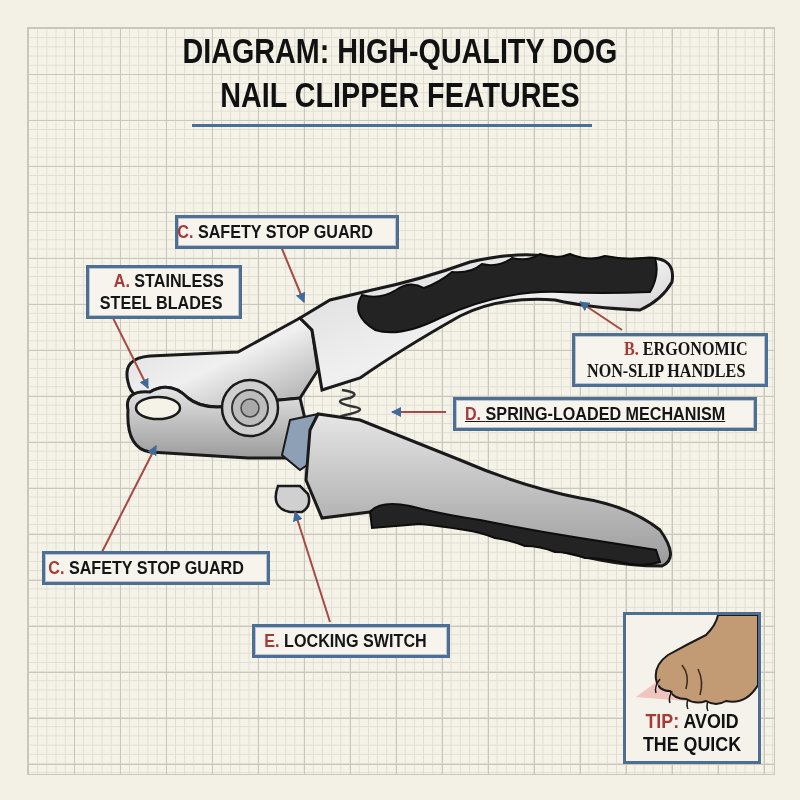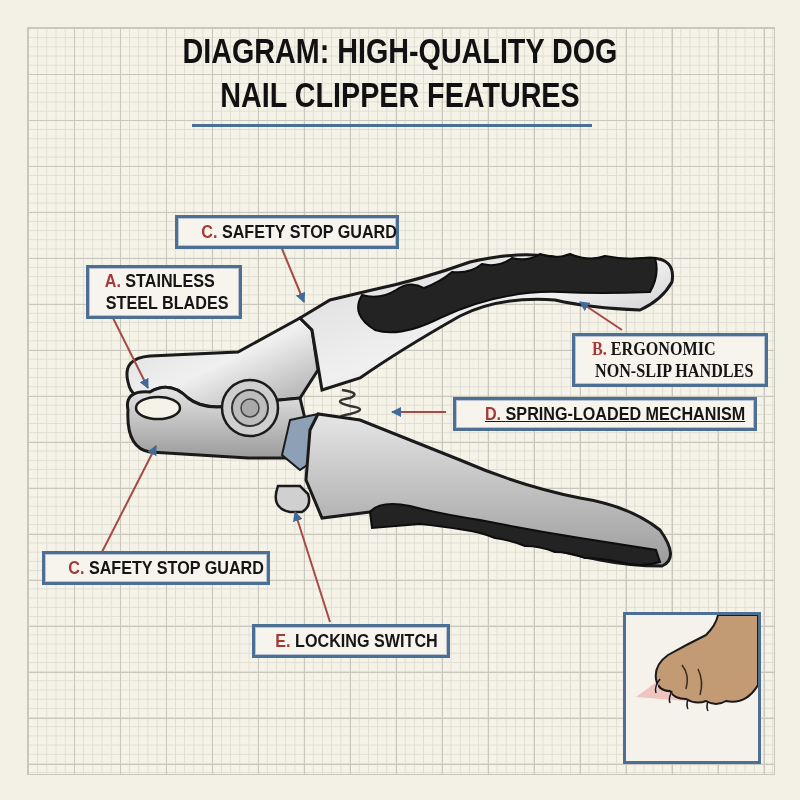--- a/index.html
+++ b/index.html
@@ -30,21 +30,21 @@
   .title-rule {
     position:absolute; left:192px; top:124px; width:400px; height:3px;
     background:#4a6f96;
   }
   .label {
     position:absolute; background:#f6f4ec;
     border:3px solid #4d6f93;
     box-shadow: 0 0 0 1px #b8c3cf inset;
     font-weight:bold; color:#151515; font-size:19px;
     padding:0 6px; line-height:22px; white-space:nowrap;
-    display:flex; flex-direction:column; justify-content:center; align-items:flex-start;
+    display:flex; flex-direction:column; justify-content:center; align-items:flex-end;
   }
   .label .ln { display:block; transform:scaleX(0.85); transform-origin:center; }
   .letter { color:#a53a36; }
   svg.art { position:absolute; left:0; top:0; }
   .tip-box {
     position:absolute; left:623px; top:612px; width:132px; height:146px;
     border:3px solid #4d6f93; background:#f4f2ea;
     overflow:hidden;
   }
   .tip-text {
@@ -145,13 +145,17 @@
 <div class="tip-box">
   <svg width="132" height="100" viewBox="0 0 132 100" style="position:absolute;left:0;top:0;">
     <path d="M10 82 L40 60 L60 86 Z" fill="#f0b9b4" opacity="0.8"></path>
     <path d="M92 0 L132 0 L132 70 Q120 90 100 86 Q90 92 80 86 Q70 90 60 84 Q48 84 44 76 Q32 76 30 64 Q28 50 42 40 Q60 30 80 20 Q90 10 92 0 Z" fill="#c29a73" stroke="#1a1a1a" stroke-width="2"></path>
     <path d="M34 64 q-6 8 -4 14" stroke="#1a1a1a" stroke-width="1.5" fill="#f1ddd6"></path>
     <path d="M46 76 q-4 8 -2 12" stroke="#1a1a1a" stroke-width="1.5" fill="#f1ddd6"></path>
     <path d="M62 84 q-2 6 0 10" stroke="#1a1a1a" stroke-width="1.5" fill="#f1ddd6"></path>
     <path d="M82 86 q-2 6 0 10" stroke="#1a1a1a" stroke-width="1.5" fill="#f1ddd6"></path>
     <path d="M56 50 q8 10 4 24 M72 54 q6 12 2 26" stroke="#3a2a1a" stroke-width="1.5" fill="none"></path>
   </svg>
+  <div class="tip-text">
+    <span class="ln"><span class="tip-word">TIP:</span> <span>AVOID</span></span>
+    <span class="ln">THE QUICK</span>
+  </div>
 </div>
 
 </body></html>

